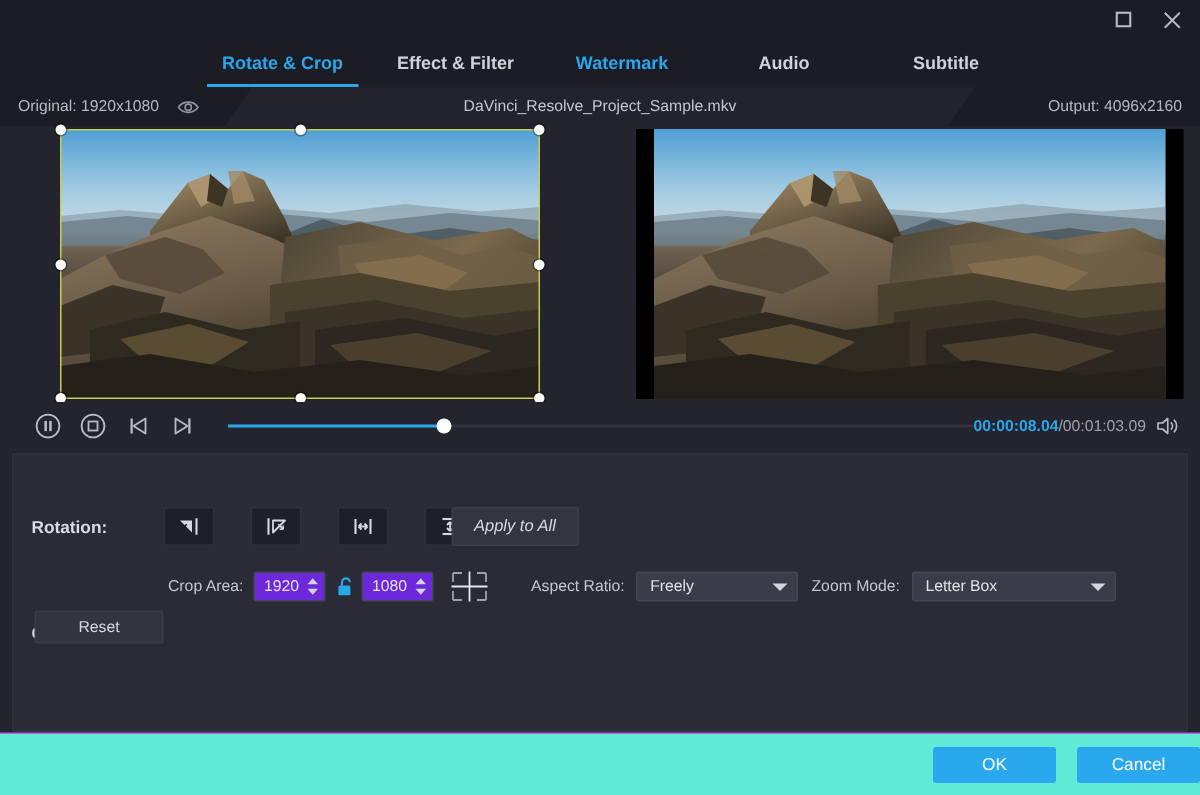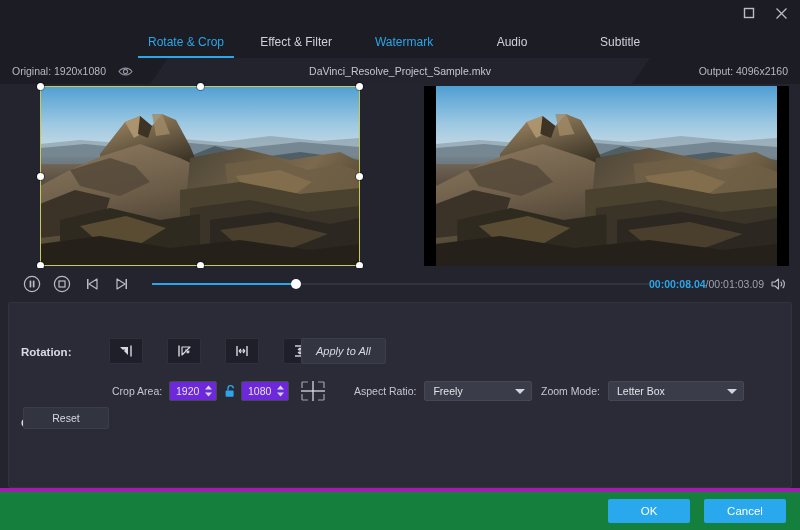--- a/index.html
+++ b/index.html
@@ -33,20 +33,21 @@
 
   
   .tabbar {
     position: absolute; left: 0; top: 26px; width: 800px; height: 32px;
     background: #1b1c24;
     display: flex; align-items: center;
   }
   .tabs-inner {
     display: flex; align-items: flex-end; height: 32px;
     margin-left: 130px;
+    font-weight: bold;
   }
   .tab {
     height: 32px; display: flex; align-items: center;
     padding: 0 18px; font-size: 12px; color: #cfd2da;
     cursor: pointer; position: relative; white-space: nowrap;
     min-width: 108px; justify-content: center;
   }
   .tab.highlight { color: #2ba6e8; }
   .tab.active { color: #2ba6e8; }
   .tab.active::after {
@@ -260,24 +261,24 @@
     width: 86px; height: 22px; background: #32343f;
     border: 1px solid #3b3d4a; border-radius: 2px;
     color: #d6d9e1; font-size: 10.5px;
     display: flex; align-items: center; justify-content: center;
     cursor: pointer;
   }
 
   
   .footer {
     position: absolute; left: 0; bottom: 0; width: 800px; height: 42px;
-    background: #15803d;
-    border-top: 4px solid #a21caf;
+    background: #5eead4;
+    border-top: 1px solid #a21caf;
     display: flex; align-items: center; justify-content: flex-end;
-    padding-right: 14px; gap: 14px;
+    gap: 14px;
   }
   .pbtn {
     width: 82px; height: 24px; border-radius: 2px;
     background: #29a8ee; color: #ffffff; font-size: 11.5px;
     display: flex; align-items: center; justify-content: center;
     cursor: pointer; border: none;
     font-family: "Liberation Sans", sans-serif;
   }
 </style>
 </head>

